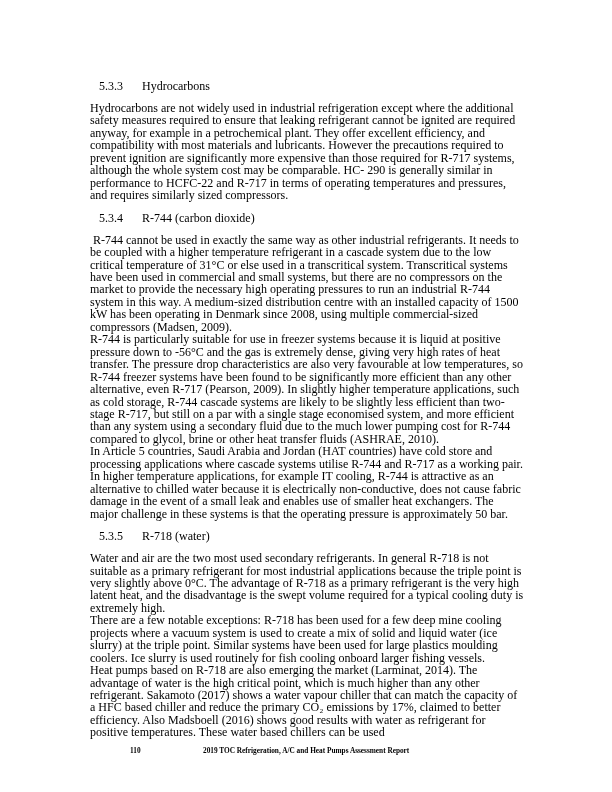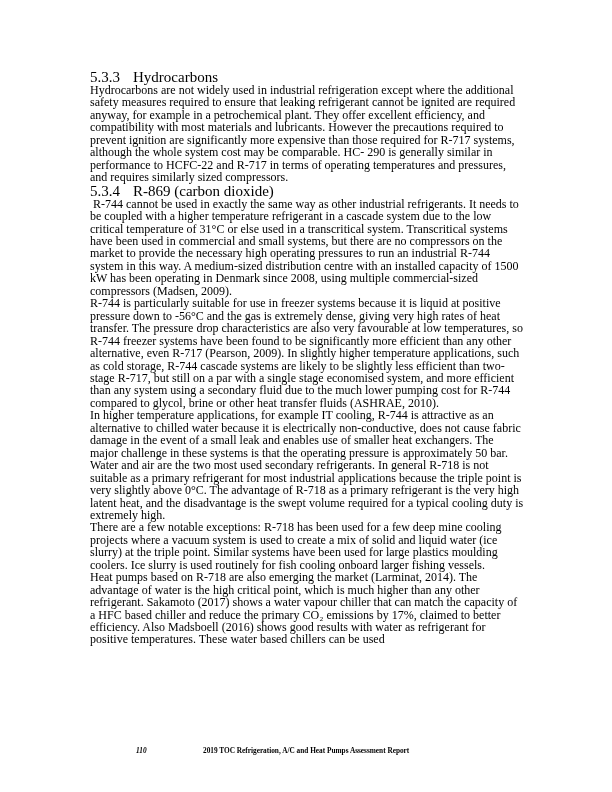--- a/index.html
+++ b/index.html
@@ -6,59 +6,63 @@
     body { width: 612px; height: 792px; position: relative; overflow: hidden; }
     .page {
       position: absolute; left: 0; top: 0; width: 612px; height: 792px;
       background: #ffffff; color: #000000;
       font-family: "Liberation Serif", "DejaVu Serif", serif;
     }
     .content {
       position: absolute; left: 90px; top: 70px; width: 434px;
     }
     h3.sec {
-      margin: 0; padding: 0;
-      font-size: 15px; font-weight: normal; line-height: 14px;
+      margin: 9px; padding: 0;
+      font-size: 12px; font-weight: normal; line-height: 14px;
       white-space: nowrap;
     }
     h3.sec .num { display: inline-block; width: 43px; }
     p.para {
       margin: 0; padding: 0;
       font-size: 12px; line-height: 12.45px;
       text-align: left;
     }
     .h1 { margin-top: 0; margin-bottom: 6px; }
     .gap-h { margin-top: 10px; margin-bottom: 6px; }
     .gap-p { margin-top: 6px; }
     .footer {
       position: absolute; left: 120px; top: 746px; width: 440px;
       font-family: "Liberation Serif", "DejaVu Serif", serif;
       font-size: 7.3px; font-weight: bold; white-space: nowrap;
     }
-    .footer .pg { position: absolute; left: 16px; top: 0; font-style: italic; }
+    .footer .pg { position: absolute; left: 10px; top: 0; }
     .footer .title { position: absolute; left: 83px; top: 0; }
   </style>
 </head>
 <body>
 
 <div class="page">
   <div class="content">
 
     <h3 class="sec h1">
       <span class="num">5.3.3</span><span>Hydrocarbons</span>
     </h3>
     <p class="para">Hydrocarbons are not widely used in industrial refrigeration except where the additional safety measures required to ensure that leaking refrigerant cannot be ignited are required anyway, for example in a petrochemical plant. They offer excellent efficiency, and compatibility with most materials and lubricants. However the precautions required to prevent ignition are significantly more expensive than those required for R-717 systems, although the whole system cost may be comparable. HC- 290 is generally similar in performance to HCFC-22 and R-717 in terms of operating temperatures and pressures, and requires similarly sized compressors.</p>
 
     <h3 class="sec gap-h">
-      <span class="num">5.3.4</span><span>R-869 (carbon dioxide)</span>
+      <span class="num">5.3.4</span><span>R-744 (carbon dioxide)</span>
     </h3>
     <p class="para" style="white-space: pre-wrap;"> R-744 cannot be used in exactly the same way as other industrial refrigerants. It needs to be coupled with a higher temperature refrigerant in a cascade system due to the low critical temperature of 31°C or else used in a transcritical system. Transcritical systems have been used in commercial and small systems, but there are no compressors on the market to provide the necessary high operating pressures to run an industrial R-744 system in this way. A medium-sized distribution centre with an installed capacity of 1500 kW has been operating in Denmark since 2008, using multiple commercial-sized compressors (Madsen, 2009).</p>
     <p class="para gap-p">R-744 is particularly suitable for use in freezer systems because it is liquid at positive pressure down to -56°C and the gas is extremely dense, giving very high rates of heat transfer. The pressure drop characteristics are also very favourable at low temperatures, so R-744 freezer systems have been found to be significantly more efficient than any other alternative, even R-717 (Pearson, 2009). In slightly higher temperature applications, such as cold storage, R-744 cascade systems are likely to be slightly less efficient than two-stage R-717, but still on a par with a single stage economised system, and more efficient than any system using a secondary fluid due to the much lower pumping cost for R-744 compared to glycol, brine or other heat transfer fluids (ASHRAE, 2010).</p>
+    <p class="para gap-p">In Article 5 countries, Saudi Arabia and Jordan (HAT countries) have cold store and processing applications where cascade systems utilise R-744 and R-717 as a working pair.</p>
     <p class="para gap-p">In higher temperature applications, for example IT cooling, R-744 is attractive as an alternative to chilled water because it is electrically non-conductive, does not cause fabric damage in the event of a small leak and enables use of smaller heat exchangers. The major challenge in these systems is that the operating pressure is approximately 50 bar.</p>
 
+    <h3 class="sec gap-h">
+      <span class="num">5.3.5</span><span>R-718 (water)</span>
+    </h3>
     <p class="para">Water and air are the two most used secondary refrigerants. In general R-718 is not suitable as a primary refrigerant for most industrial applications because the triple point is very slightly above 0°C. The advantage of R-718 as a primary refrigerant is the very high latent heat, and the disadvantage is the swept volume required for a typical cooling duty is extremely high.</p>
     <p class="para gap-p">There are a few notable exceptions: R-718 has been used for a few deep mine cooling projects where a vacuum system is used to create a mix of solid and liquid water (ice slurry) at the triple point. Similar systems have been used for large plastics moulding coolers. Ice slurry is used routinely for fish cooling onboard larger fishing vessels.</p>
     <p class="para gap-p">Heat pumps based on R-718 are also emerging the market (Larminat, 2014). The advantage of water is the high critical point, which is much higher than any other refrigerant. Sakamoto (2017) shows a water vapour chiller that can match the capacity of a HFC based chiller and reduce the primary CO₂ emissions by 17%, claimed to better efficiency. Also Madsboell (2016) shows good results with water as refrigerant for positive temperatures. These water based chillers can be used</p>
   </div>
 
   <div class="footer">
     <span class="pg">110</span>
     <span class="title">2019 TOC Refrigeration, A/C and Heat Pumps Assessment Report</span>
   </div>
 </div>

